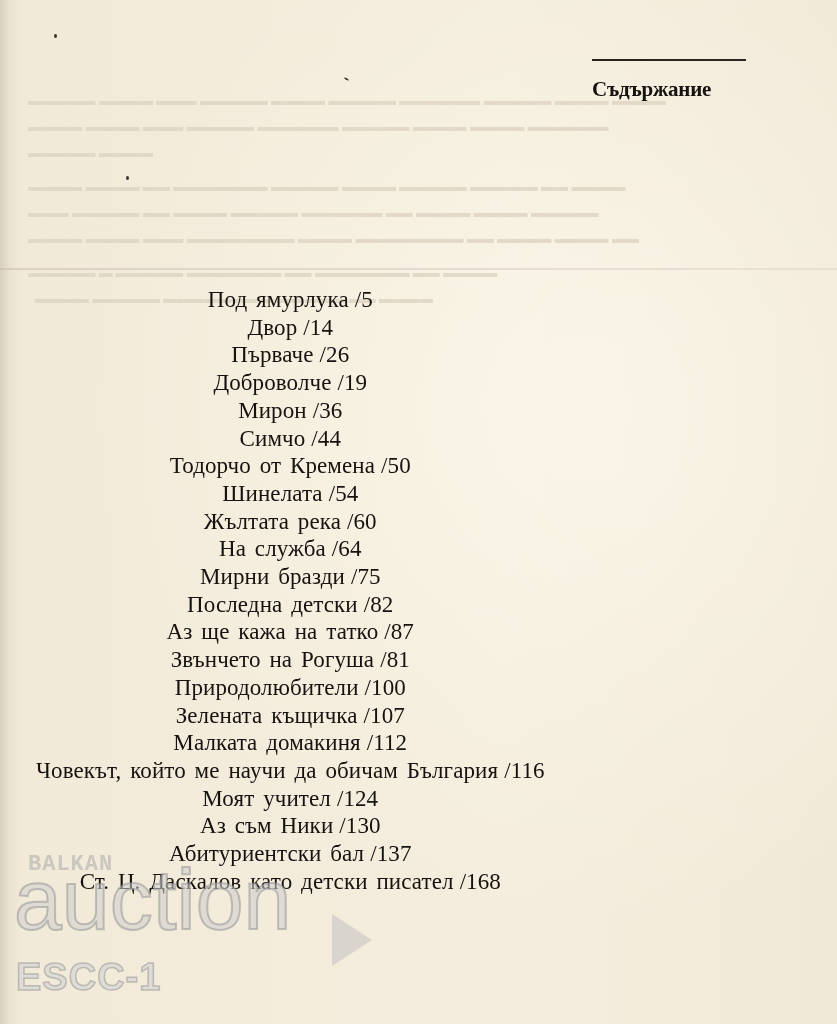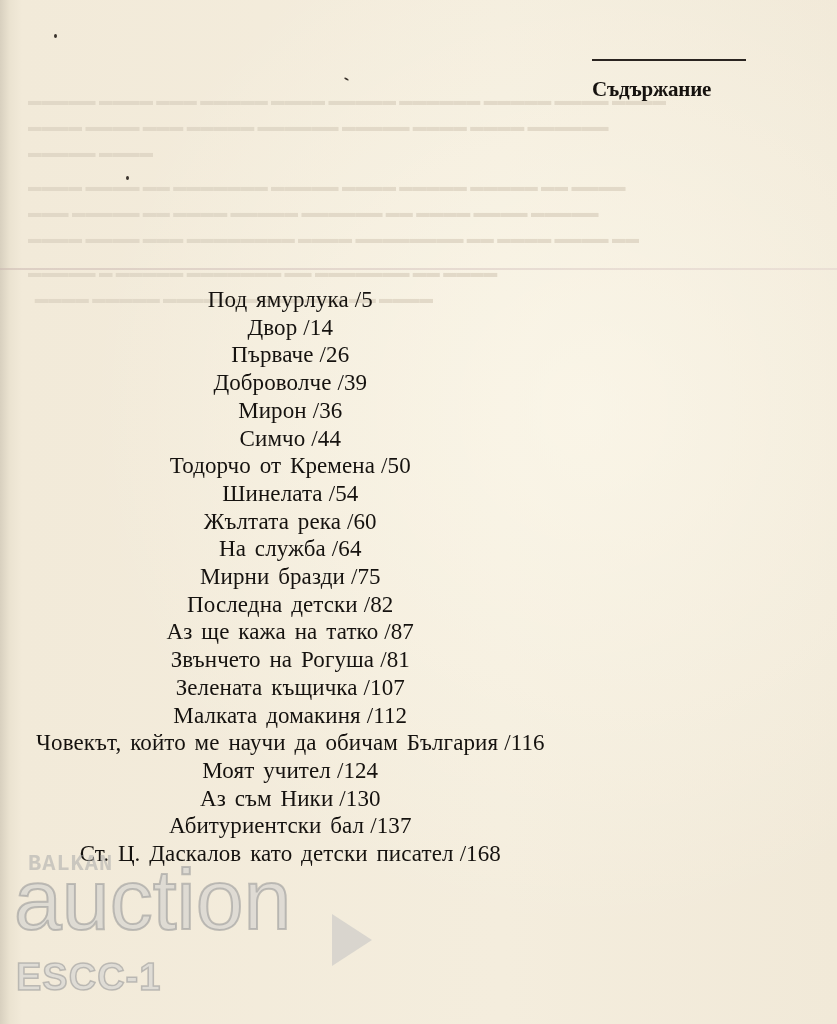--- a/index.html
+++ b/index.html
@@ -89,31 +89,32 @@
 
   <div class="fold-line"></div>
 
   <div class="rule"></div>
   <div class="heading">Съдържание</div>
 
   <div class="toc">
     <div class="toc-item"><span class="title">Под ямурлука</span><span class="page-ref">/5</span></div>
     <div class="toc-item"><span class="title">Двор</span><span class="page-ref">/14</span></div>
     <div class="toc-item"><span class="title">Първаче</span><span class="page-ref">/26</span></div>
-    <div class="toc-item"><span class="title">Доброволче</span><span class="page-ref">/39</span></div>
+    <div class="toc-item"><span class="title">Доброволче</span><span class="page-ref">/19</span></div>
     <div class="toc-item"><span class="title">Мирон</span><span class="page-ref">/36</span></div>
     <div class="toc-item"><span class="title">Симчо</span><span class="page-ref">/44</span></div>
     <div class="toc-item"><span class="title">Тодорчо от Кремена</span><span class="page-ref">/50</span></div>
     <div class="toc-item"><span class="title">Шинелата</span><span class="page-ref">/54</span></div>
     <div class="toc-item"><span class="title">Жълтата река</span><span class="page-ref">/60</span></div>
     <div class="toc-item"><span class="title">На служба</span><span class="page-ref">/64</span></div>
     <div class="toc-item"><span class="title">Мирни бразди</span><span class="page-ref">/75</span></div>
     <div class="toc-item"><span class="title">Последна детски</span><span class="page-ref">/82</span></div>
     <div class="toc-item"><span class="title">Аз ще кажа на татко</span><span class="page-ref">/87</span></div>
     <div class="toc-item"><span class="title">Звънчето на Рогуша</span><span class="page-ref">/81</span></div>
+    <div class="toc-item"><span class="title">Природолюбители</span><span class="page-ref">/100</span></div>
     <div class="toc-item"><span class="title">Зелената къщичка</span><span class="page-ref">/107</span></div>
     <div class="toc-item"><span class="title">Малката домакиня</span><span class="page-ref">/112</span></div>
     <div class="toc-item"><span class="title">Човекът, който ме научи да обичам България</span><span class="page-ref">/116</span></div>
     <div class="toc-item"><span class="title">Моят учител</span><span class="page-ref">/124</span></div>
     <div class="toc-item"><span class="title">Аз съм Ники</span><span class="page-ref">/130</span></div>
     <div class="toc-item"><span class="title">Абитуриентски бал</span><span class="page-ref">/137</span></div>
     <div class="toc-item"><span class="title">Ст. Ц. Даскалов като детски писател</span><span class="page-ref">/168</span></div>
   </div>
 
   <div class="watermark">

